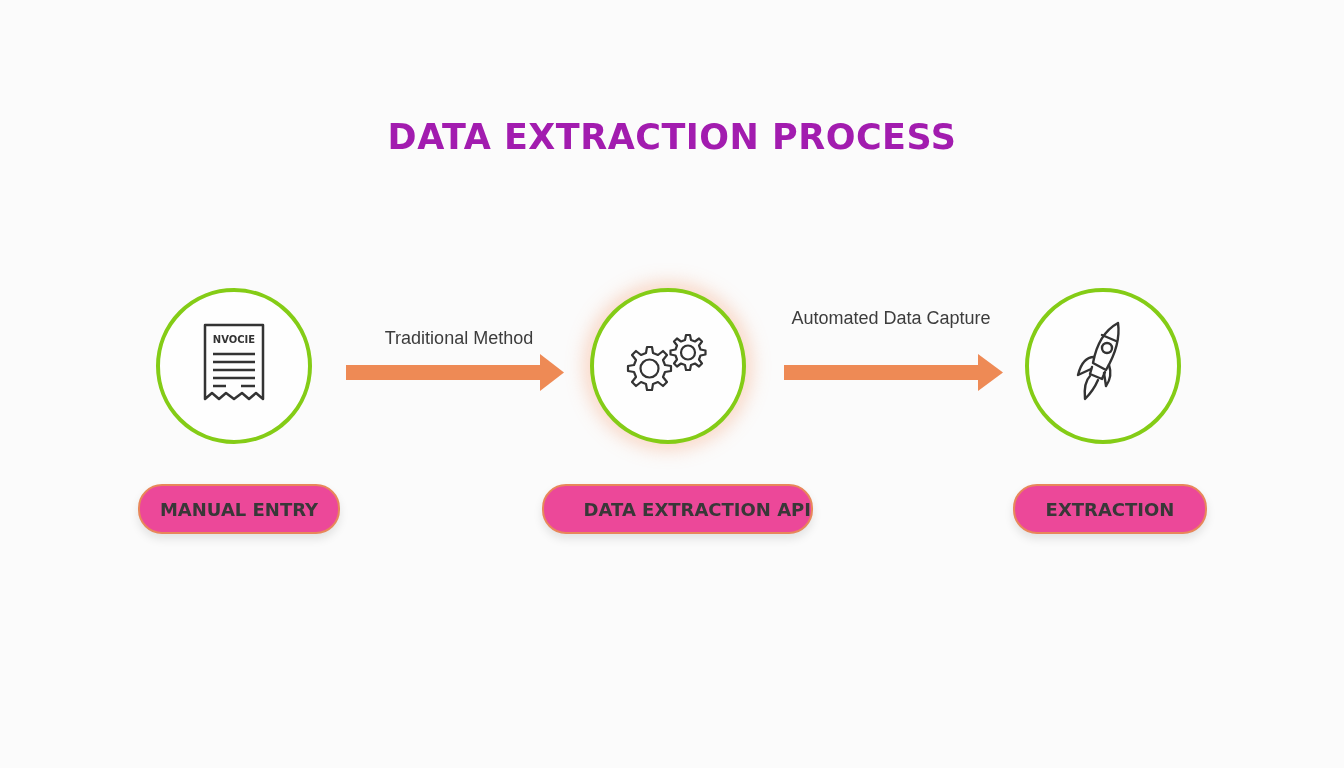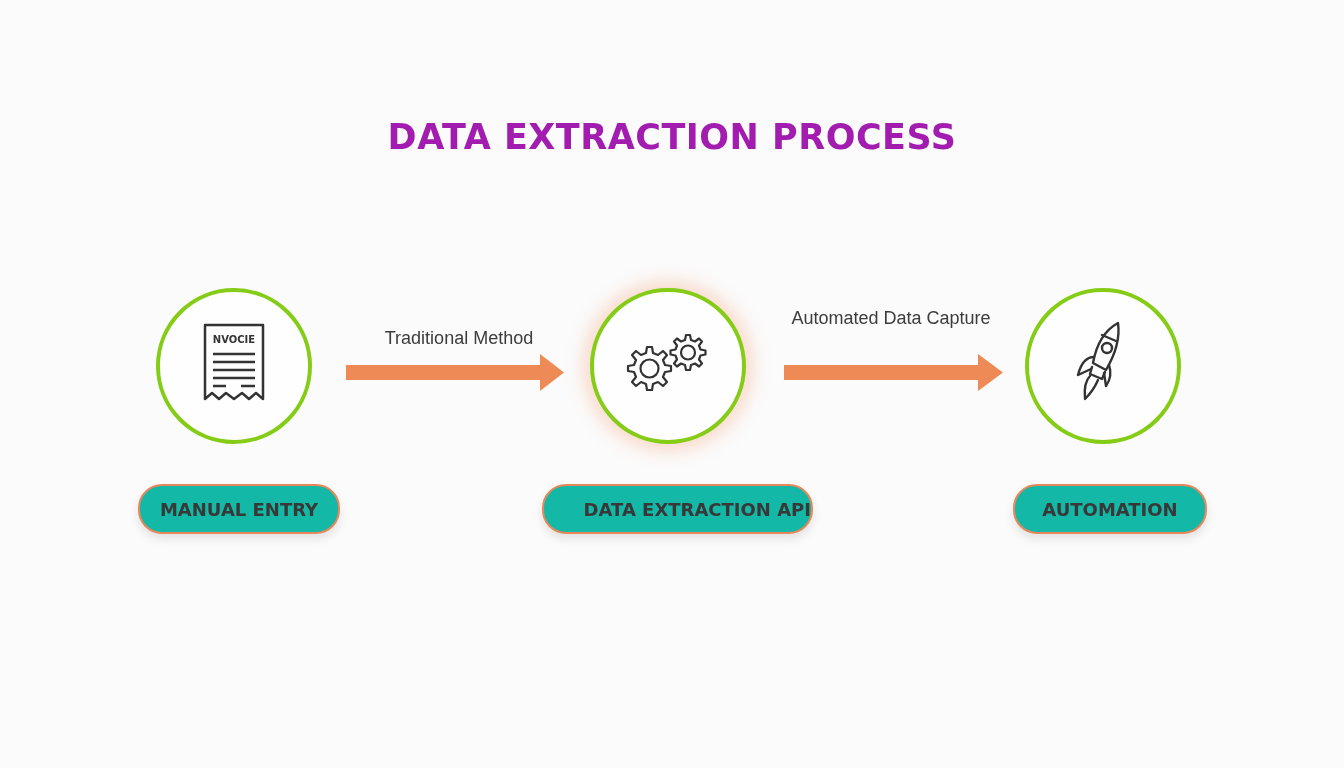--- a/index.html
+++ b/index.html
@@ -15,21 +15,21 @@
   }
   .node {
     position:absolute; width:148px; height:148px; border-radius:50%;
     border:4px solid #84cc16; background:#fefefe; box-sizing:content-box;
     display:flex; align-items:center; justify-content:center;
   }
   .node.glow { box-shadow:0 0 18px 6px rgba(245,150,100,0.35); }
   .node svg { display:block; }
   .pill {
     position:absolute; height:46px; border:2.5px solid #e8875a; border-radius:24px;
-    background:#14b8a6; box-shadow:0 5px 10px rgba(0,0,0,0.10);
+    background:#ec4899; box-shadow:0 5px 10px rgba(0,0,0,0.10);
     display:flex; align-items:center; justify-content:center;
     font-family:"DejaVu Sans", sans-serif; font-weight:bold; font-size:18px; color:#383838;
   }
   .arrow-label {
     position:absolute; font-size:18px; color:#3c3c3c; text-align:center;
   }
   .arrow { position:absolute; }
 </style>
 </head>
 <body>
@@ -85,14 +85,14 @@
       <path d="M29 16 L43 22"></path>
       <circle cx="34" cy="29" r="5"></circle>
       <path d="M21 38 C14 38 8 44 5 56 L18 50"></path>
       <path d="M36 46 C38 52 38 60 33 67 L31 54"></path>
       <path d="M19 48 L17 55 L29 60 L32 53"></path>
       <path d="M17 57 C12 62 11 70 12 80 C18 74 22 68 25 61"></path>
     </g>
   </svg>
 </div>
 <div class="pill" style="left:1013px; top:484px; width:190px;">
-  <span>AUTOMATION</span>
+  <span>EXTRACTION</span>
 </div>
 
 </body></html>

